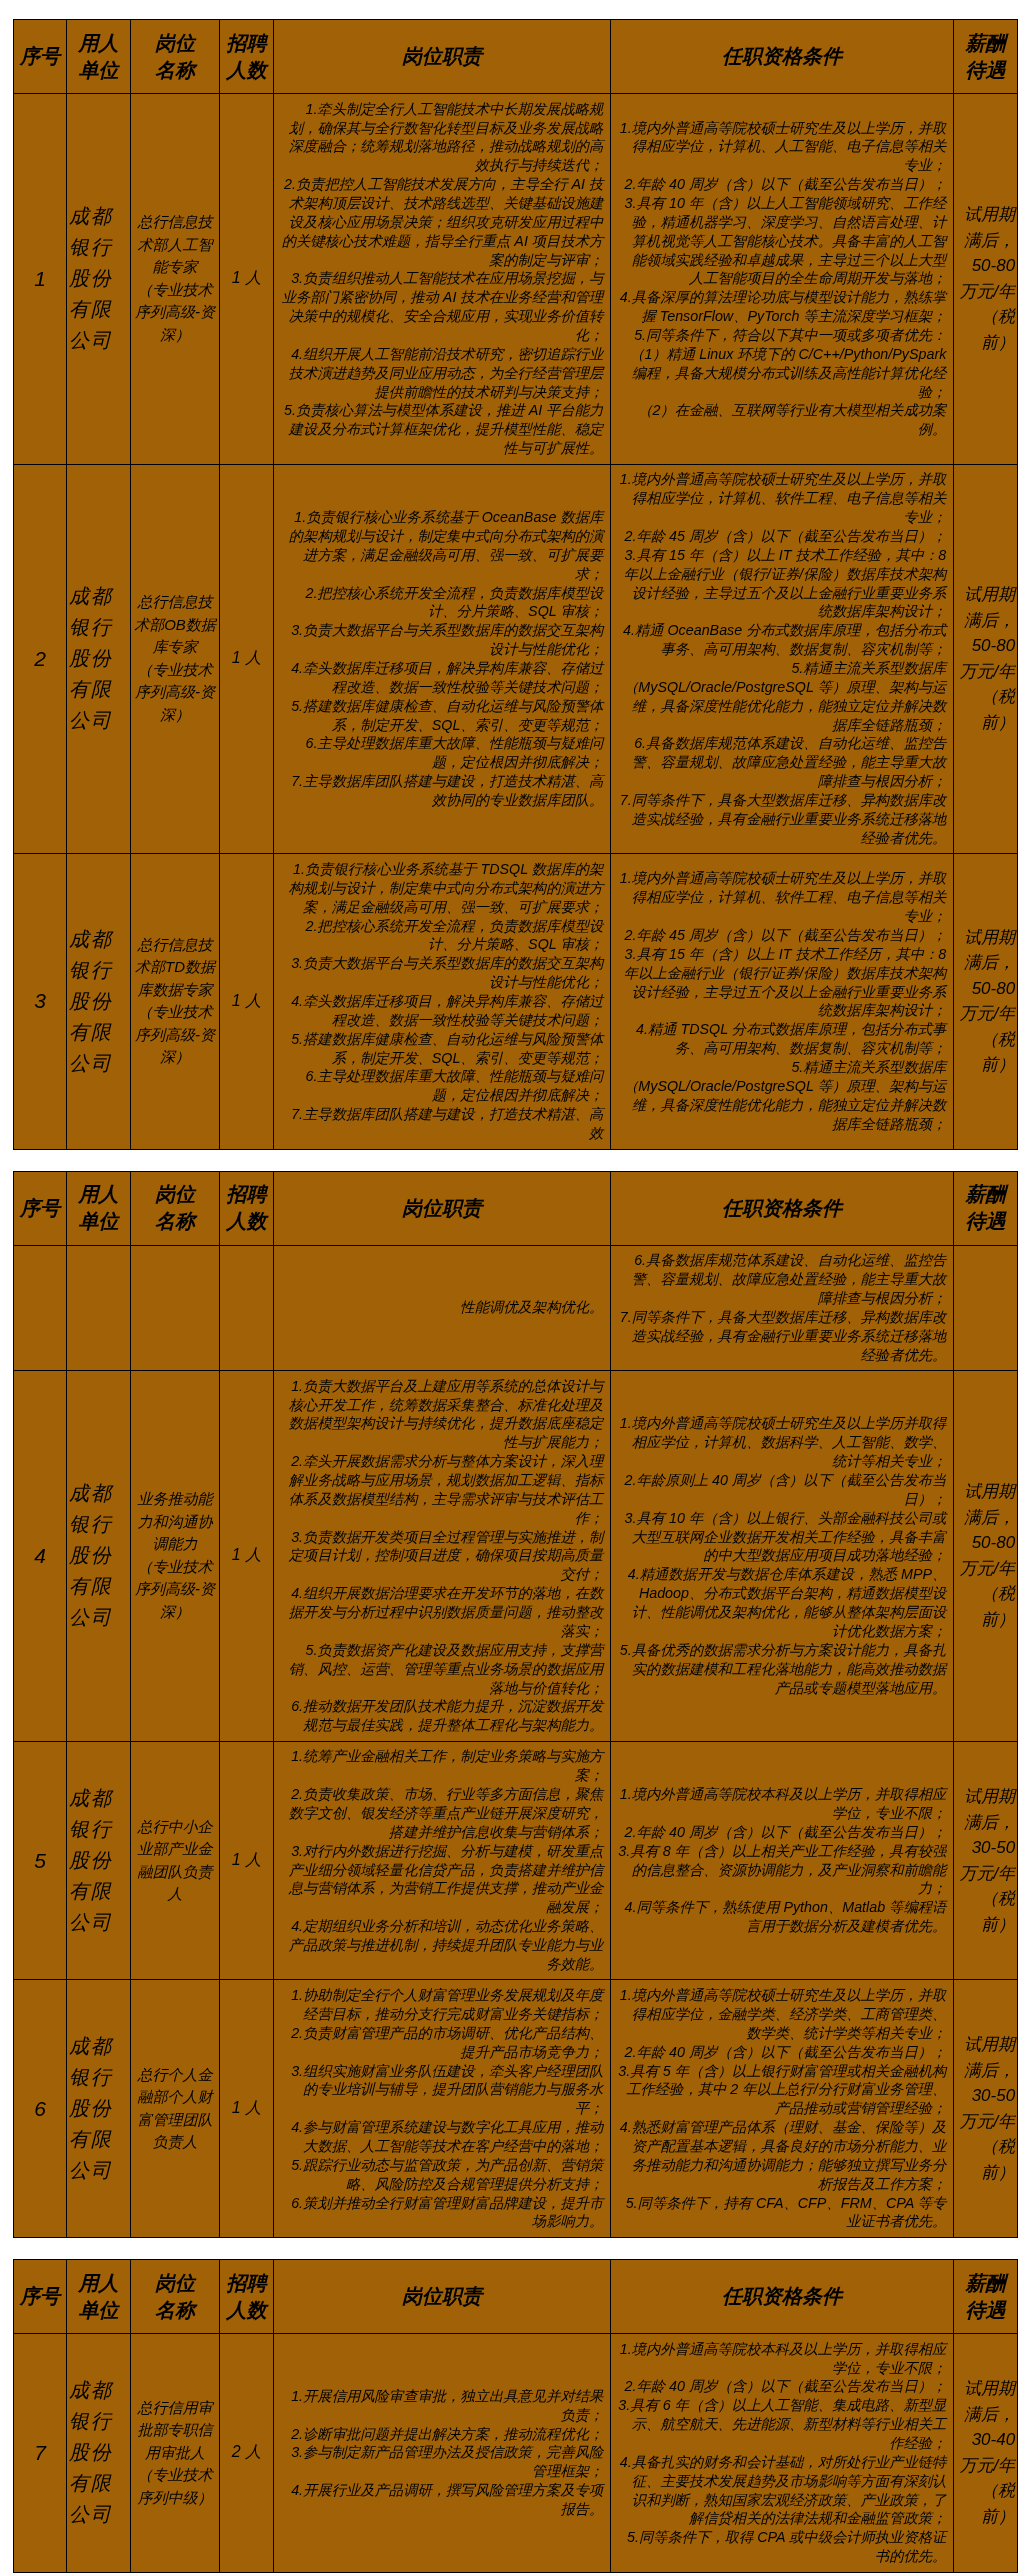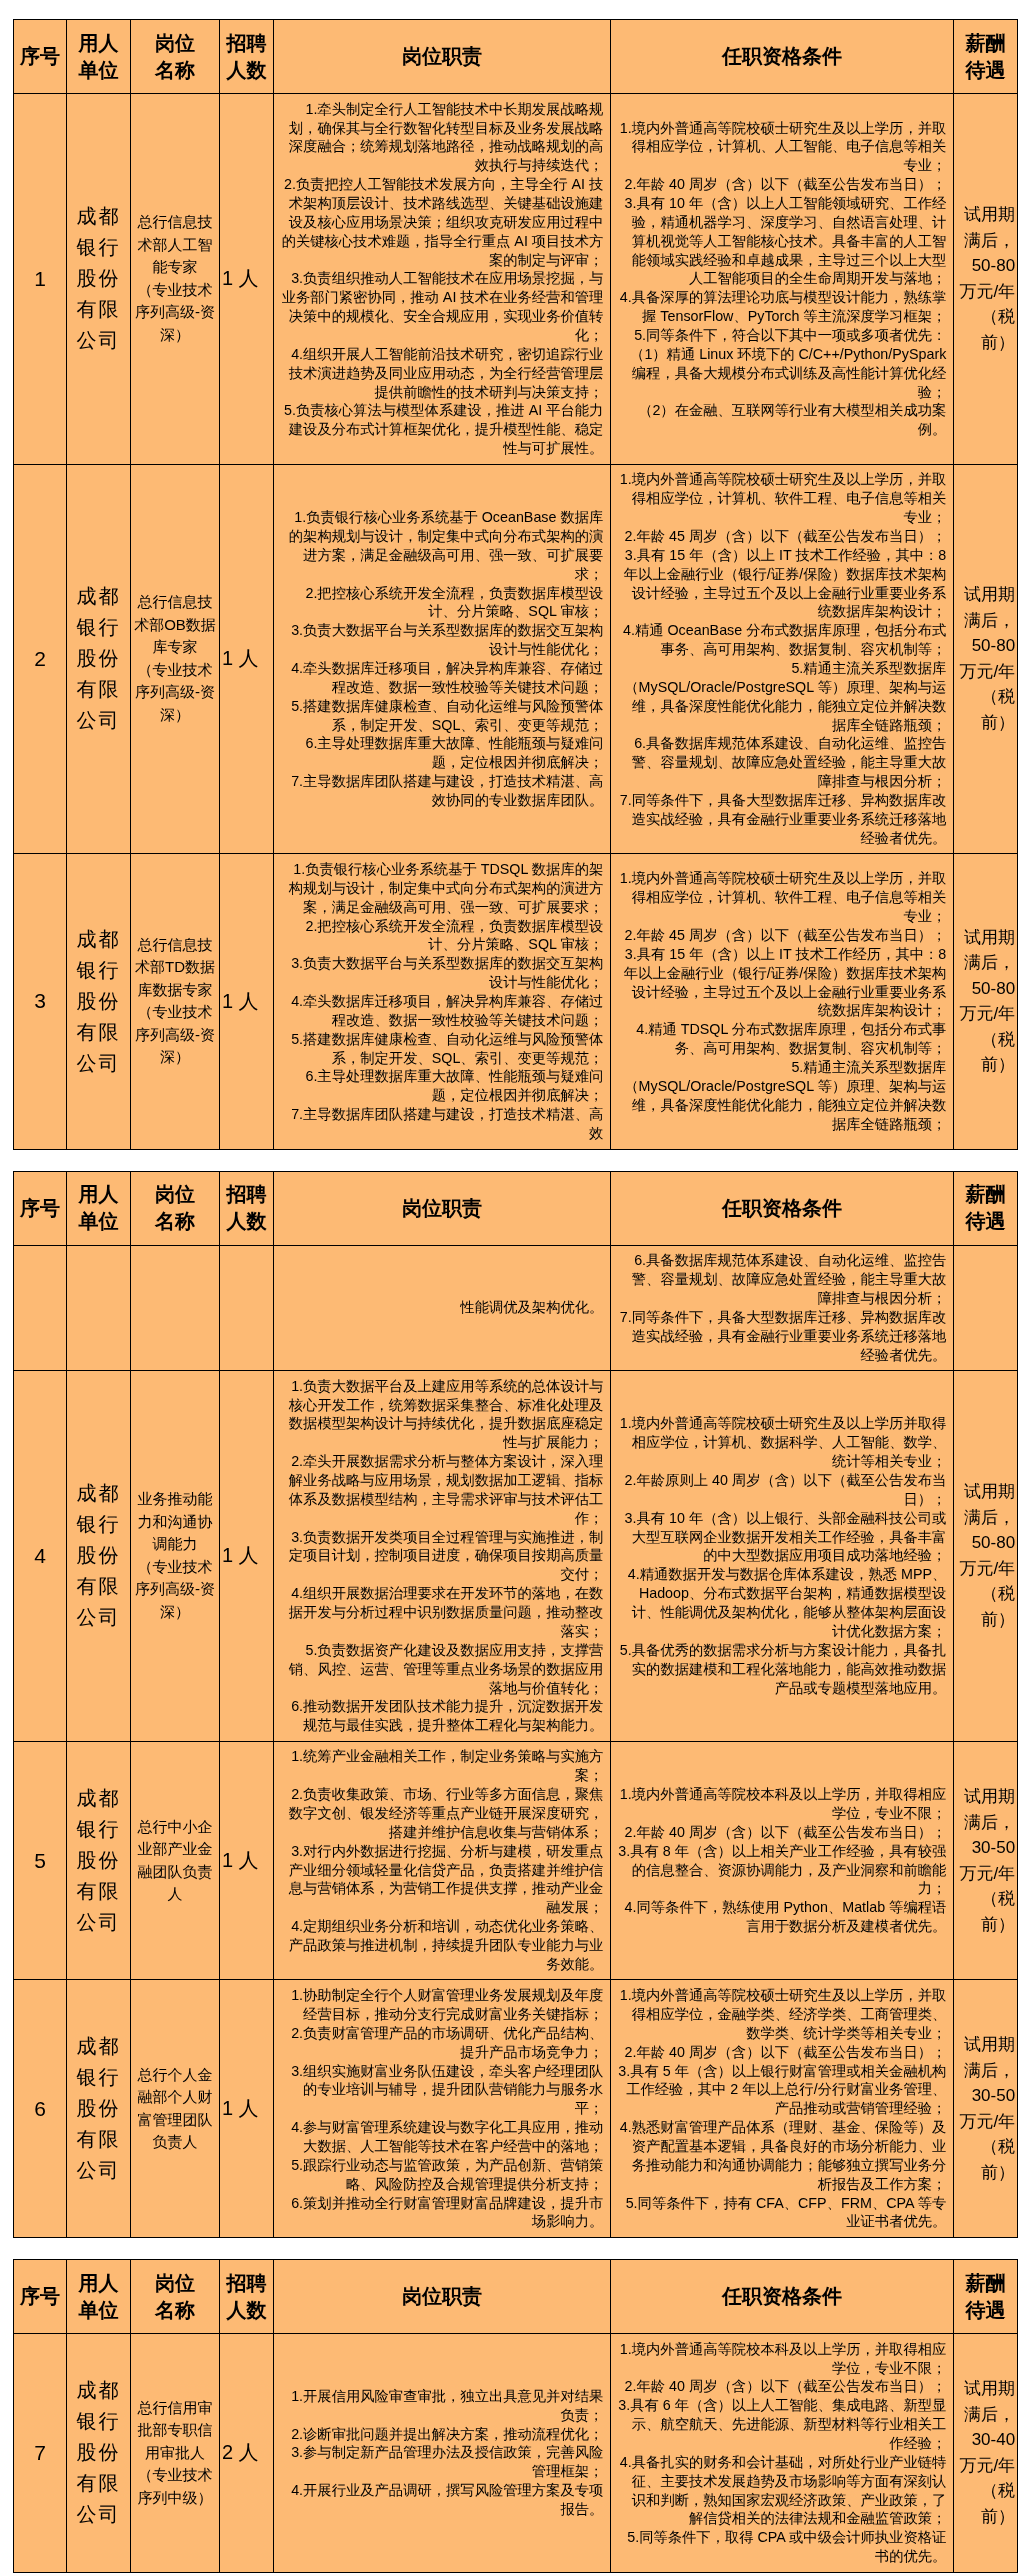--- a/index.html
+++ b/index.html
@@ -8,47 +8,48 @@
     font-family:"Liberation Sans","DejaVu Sans",sans-serif;
     color:#000;
     -webkit-font-smoothing:antialiased;
   }
   .sheet{width:1004px;margin:0 auto;padding:19px 0 11.4px 0;}
   table.page{
     width:1004px;
     table-layout:fixed;
     border-collapse:collapse;
     border:1.9px solid #000;
-    background:#fdba74;
+    background:#a16207;
     margin-bottom:21px;
+    font-style:italic;
   }
   table.page:last-child{margin-bottom:0;}
   table.page td, table.page th{
     border:1px solid #000;
     vertical-align:middle;
     box-sizing:border-box;
   }
   th.hdr{
     font-size:20px;
     font-weight:600;
     text-align:center;
     padding:9.5px 3.8px;
     line-height:1.35;
     white-space:pre-line;
   }
   td.c-no{font-size:21px;text-align:center;padding:3.8px 1.9px;}
   td.c-unit{
-    font-size:20px;text-align:center;padding:5.7px 1.9px;
+    font-size:20px;text-align:left;padding:5.7px 1.9px;
     line-height:1.55;letter-spacing:1.9px;
   }
   td.c-title{
     font-size:15px;text-align:center;padding:5.7px 2.9px;
     line-height:1.5;white-space:pre-line;
   }
-  td.c-count{font-size:20px;padding:3.8px 1.9px;white-space:nowrap;}
+  td.c-count{font-size:16px;text-align:center;padding:3.8px 1.9px;white-space:nowrap;}
   td.c-duties, td.c-quals{
     font-size:14.3px;line-height:1.32;text-align:right;
     padding:5.7px 6.7px;white-space:pre-line;overflow-wrap:break-word;
   }
   td.c-salary{
     font-size:17px;text-align:right;padding:3.8px 1.9px;
     line-height:1.5;overflow-wrap:break-word;
   }
   col.w-no{width:53px;}
   col.w-unit{width:64px;}

